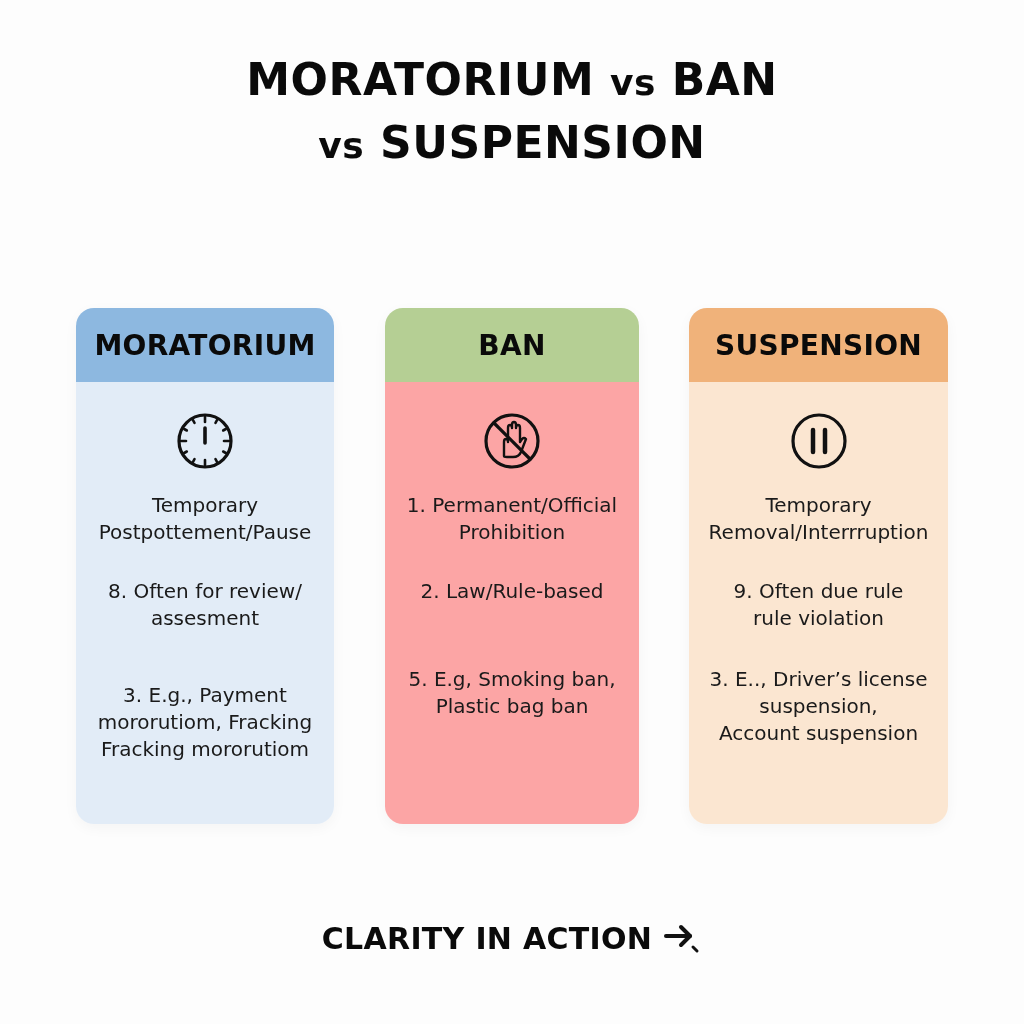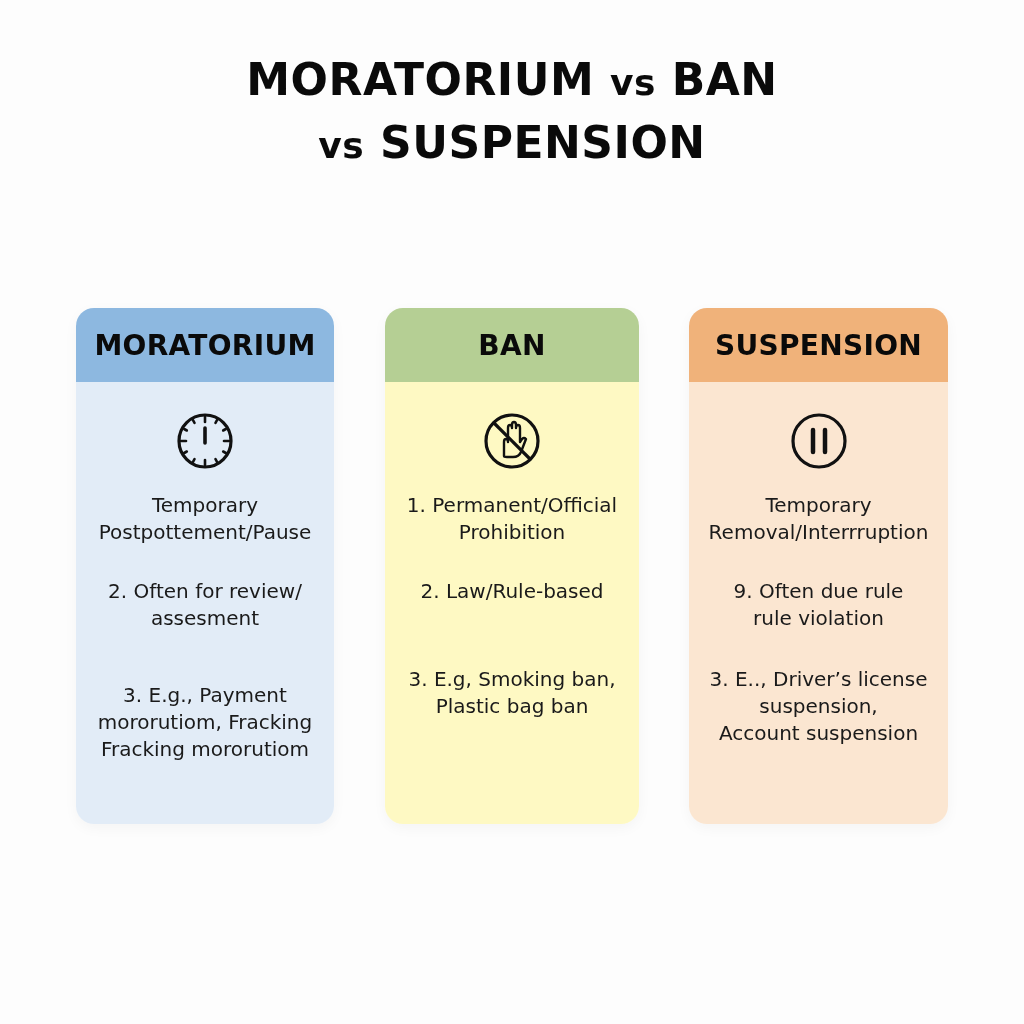--- a/index.html
+++ b/index.html
@@ -125,42 +125,42 @@
             <line x1="17" y1="49.8" x2="18.5" y2="47.2"></line>
             <line x1="8.2" y1="41" x2="10.8" y2="39.5"></line>
             <line x1="8.2" y1="17" x2="10.8" y2="18.5"></line>
             <line x1="17" y1="8.2" x2="18.5" y2="10.8"></line>
           </g>
           <line x1="29" y1="16" x2="29" y2="31" stroke="#111" stroke-width="3.6" stroke-linecap="round"></line>
         </svg>
       </div>
       <div class="item" style="top:110px;">Temporary
 Postpottement/Pause</div>
-      <div class="item" style="top:196px;">2. Often for review/
+      <div class="item" style="top:196px;">8. Often for review/
 assesment</div>
       <div class="item" style="top:284px;margin-top:16px;">3. E.g., Payment
 mororutiom, Fracking
 Fracking mororutiom</div>
     </div>
   </div>
 
   <div class="card" style="left:385px; width:254px;">
     <div class="card-header" style="background:#b5cf94;">BAN</div>
-    <div class="card-body" style="background:#fef9c3;">
+    <div class="card-body" style="background:#fca5a5;">
       <div class="icon-wrap">
         <svg width="58" height="58" viewBox="0 0 58 58">
           <circle cx="29" cy="29" r="26" fill="none" stroke="#111" stroke-width="3.2"></circle>
           <path d="M21 44 L21 30 Q21 27 23 27 Q25 27 25 30 L25 16 Q25 13 27 13 Q29 13 29 16 L29 13 Q29 10 31 10 Q33 10 33 13 L33 16 Q33 13 35 13 Q37 13 37 16 L37 30 L39 27 Q41 25 43 27 L38 40 Q36 45 30 45 L24 45 Q21 45 21 44 Z" fill="none" stroke="#111" stroke-width="2.4" stroke-linejoin="round"></path>
           <line x1="11" y1="11" x2="47" y2="47" stroke="#111" stroke-width="3.2"></line>
         </svg>
       </div>
       <div class="item" style="top:110px;">1. Permanent/Official
 Prohibition</div>
       <div class="item" style="top:196px;">2. Law/Rule-based</div>
-      <div class="item" style="top:284px;">3. E.g, Smoking ban,
+      <div class="item" style="top:284px;">5. E.g, Smoking ban,
 Plastic bag ban</div>
     </div>
   </div>
 
   <div class="card" style="left:689px; width:259px;">
     <div class="card-header" style="background:#f0b27a;">SUSPENSION</div>
     <div class="card-body" style="background:#fbe6d1;">
       <div class="icon-wrap">
         <svg width="58" height="58" viewBox="0 0 58 58">
           <circle cx="29" cy="29" r="26" fill="none" stroke="#111" stroke-width="3.2"></circle>
@@ -171,14 +171,22 @@
       <div class="item" style="top:110px;">Temporary
 Removal/Interrruption</div>
       <div class="item" style="top:196px;">9. Often due rule
 rule violation</div>
       <div class="item" style="top:284px;">3. E.., Driver’s license
 suspension,
 Account suspension</div>
     </div>
   </div>
 
+  <div class="footer">
+    <span>CLARITY IN ACTION</span>
+    <svg width="40" height="40" viewBox="0 0 40 40">
+      <line x1="4" y1="18" x2="28" y2="18" stroke="#111" stroke-width="4" stroke-linecap="round"></line>
+      <polyline points="19,9 28,18 19,27" fill="none" stroke="#111" stroke-width="4" stroke-linecap="round" stroke-linejoin="round"></polyline>
+      <line x1="31" y1="29" x2="35" y2="33" stroke="#111" stroke-width="3" stroke-linecap="round"></line>
+    </svg>
+  </div>
 
 </div>
 
 </body></html>

